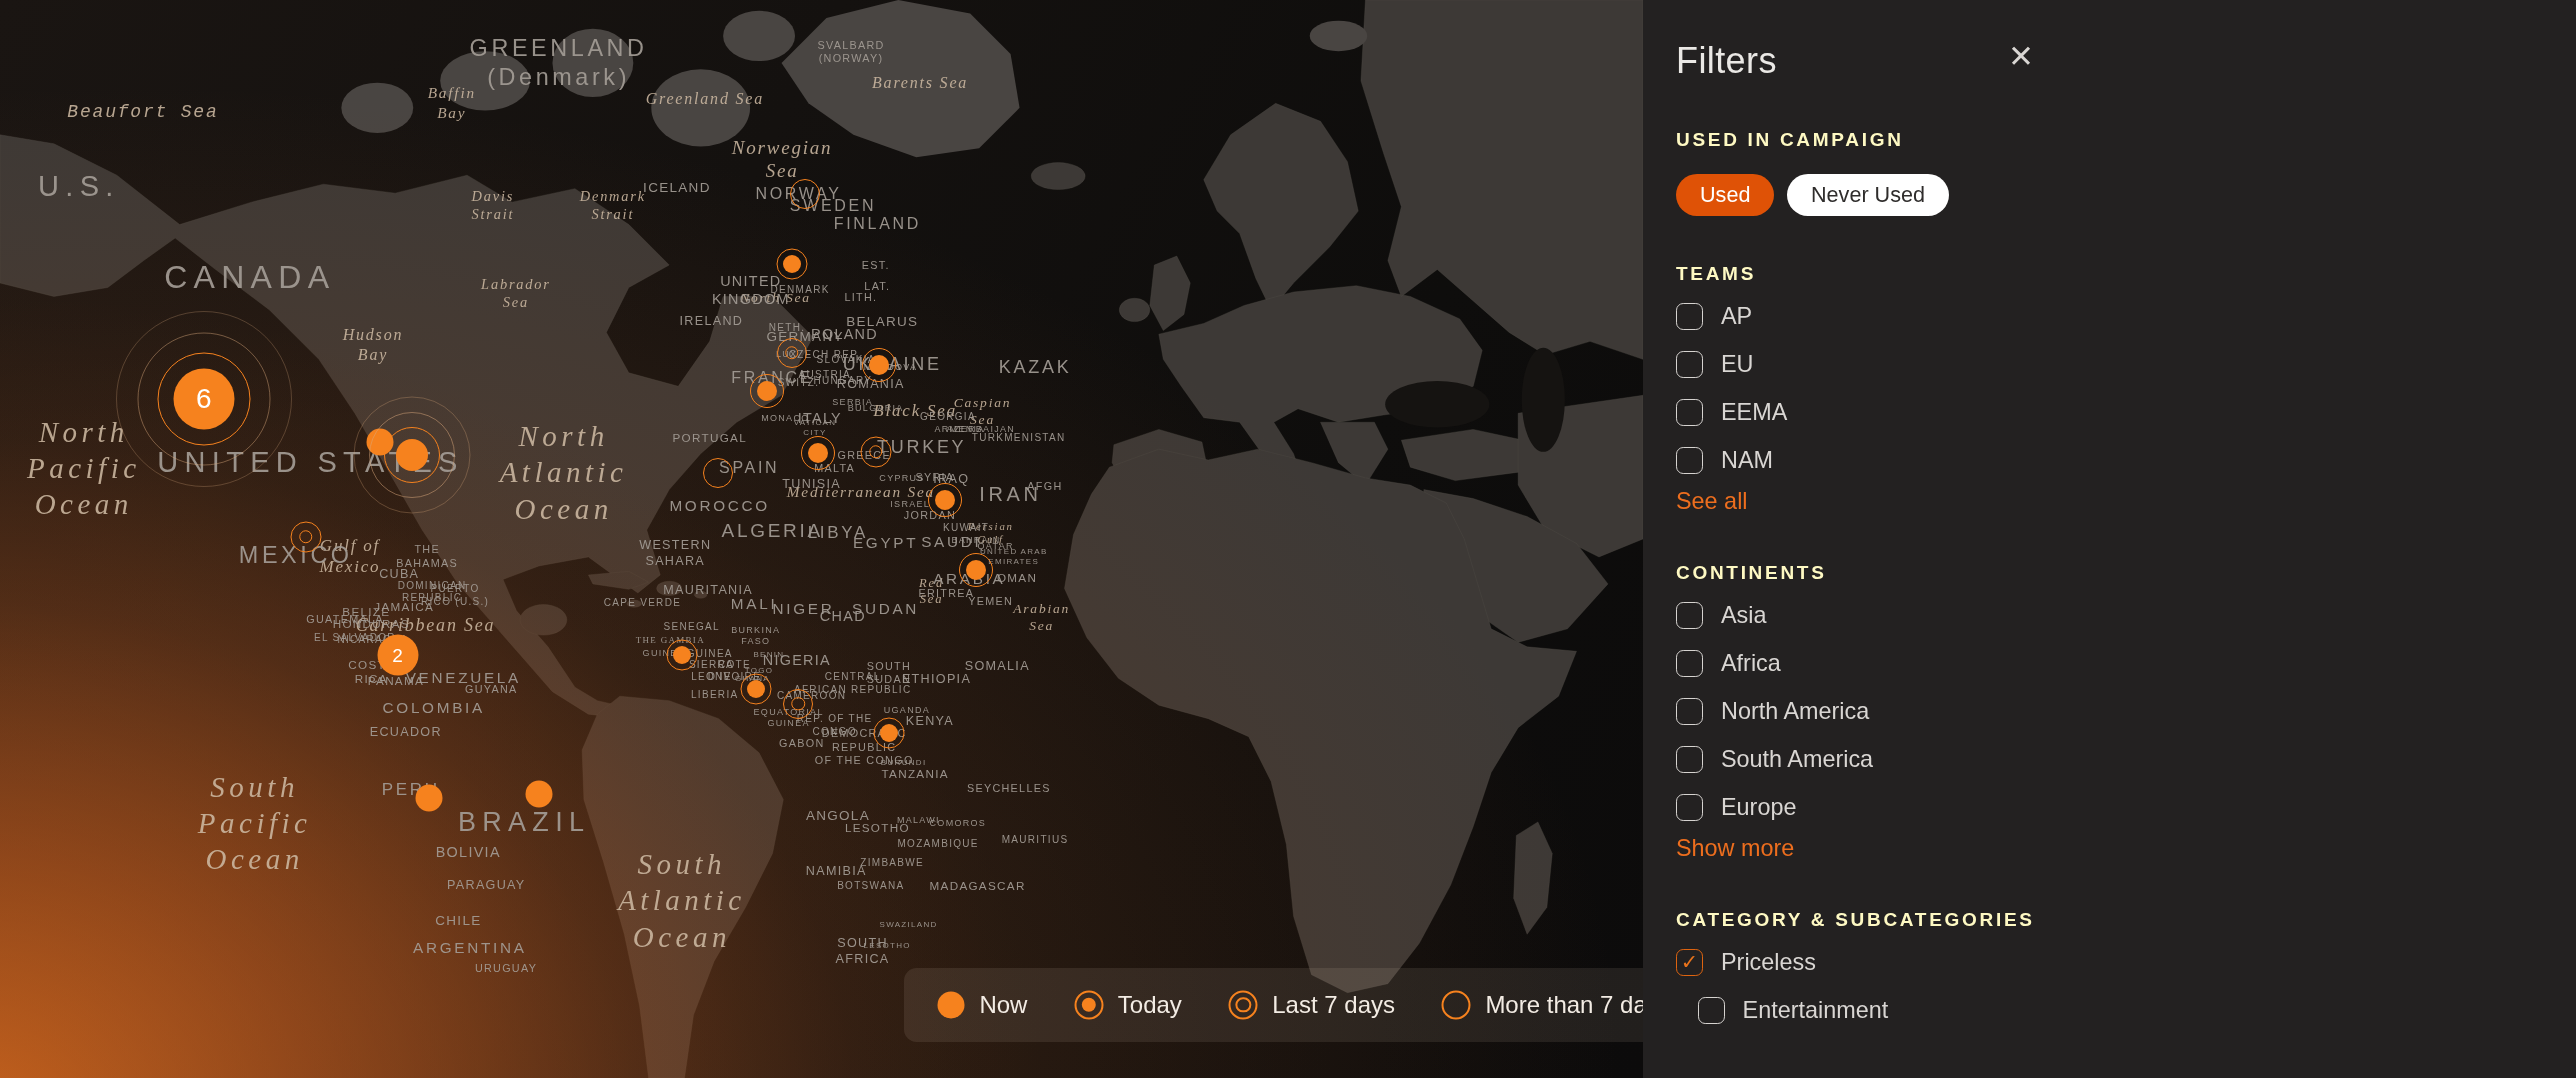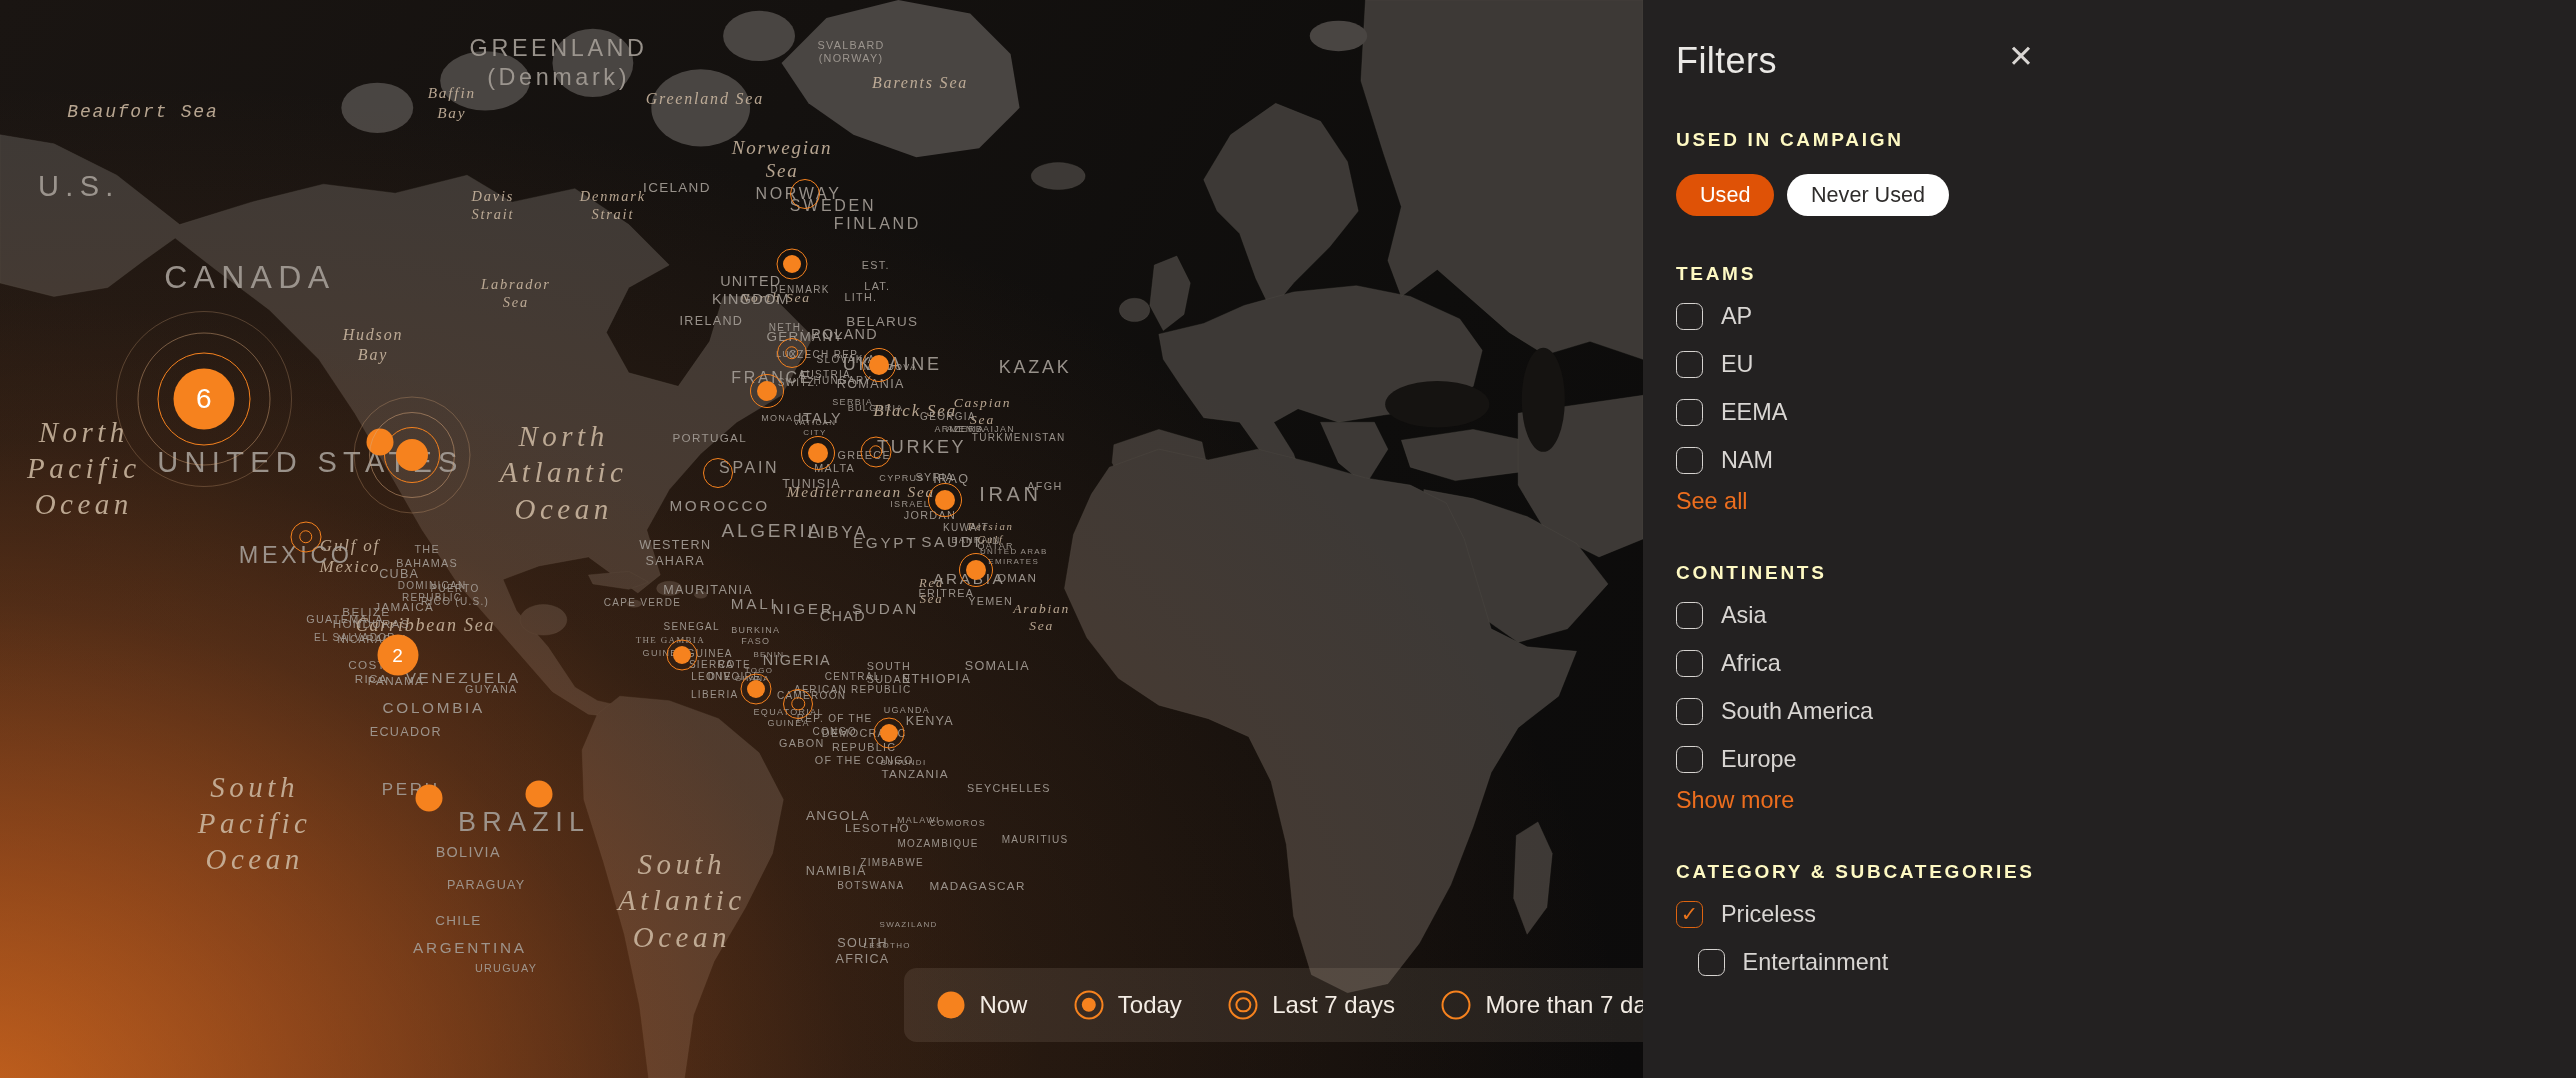--- a/index.html
+++ b/index.html
@@ -469,20 +469,24 @@
       <div class="chk-row">
         <span class="chk-box"></span>
         <span class="chk-lab">Asia</span>
       </div>
       <div class="chk-row">
         <span class="chk-box"></span>
         <span class="chk-lab">Africa</span>
       </div>
       <div class="chk-row">
         <span class="chk-box"></span>
+        <span class="chk-lab">North America</span>
+      </div>
+      <div class="chk-row">
+        <span class="chk-box"></span>
         <span class="chk-lab">South America</span>
       </div>
       <div class="chk-row">
         <span class="chk-box"></span>
         <span class="chk-lab">Europe</span>
       </div>
     </div>
   <span class="lnk">Show more</span>
 
   <div class="sec-h">CATEGORY &amp; SUBCATEGORIES</div>

